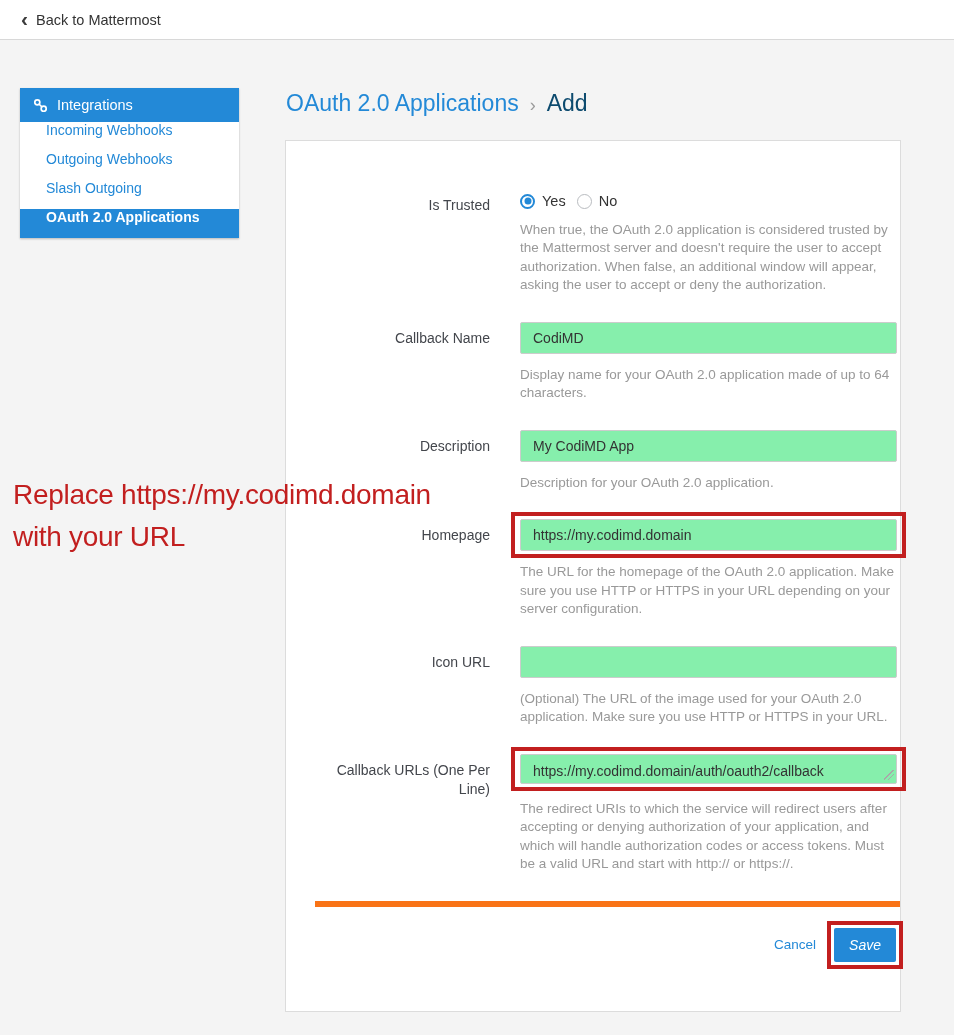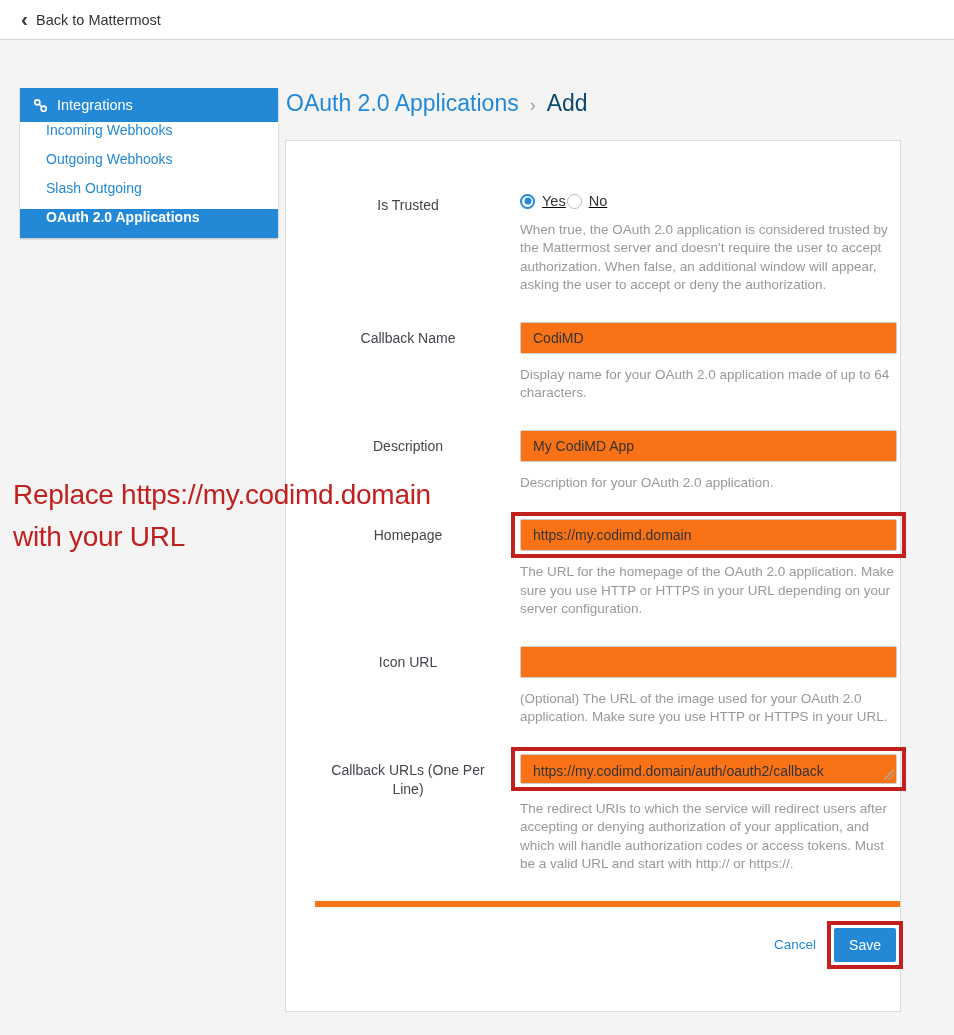--- a/index.html
+++ b/index.html
@@ -15,21 +15,21 @@
   .topbar {
     position:absolute; left:0; top:0; width:954px; height:40px;
     background:#ffffff; border-bottom:1px solid #d8d8d8;
     display:flex; align-items:center; padding-left:21px;
   }
   .back-link { display:flex; align-items:center; gap:8px; color:#333; font-size:14.5px; cursor:pointer; }
   .chev { font-size:21px; font-weight:bold; color:#3c3c3c; line-height:1; margin-top:-3px; }
 
   
   .sidebar {
-    position:absolute; left:20px; top:88px; width:258px;
+    position:absolute; left:20px; top:88px; width:219px;
     background:#fff; box-shadow:0 1px 2px rgba(0,0,0,0.25);
   }
   .sidebar-header {
     background:#2389d7; color:#fff; height:34px;
     display:flex; align-items:center; gap:9px; padding-left:13px;
     font-size:14.5px;
   }
   .sidebar-item {
     height:29px; display:flex; align-items:flex-start; padding-left:26px;
     color:#2389d7; font-size:14px; cursor:pointer; background:#fff;
@@ -44,34 +44,34 @@
 
   
   .card {
     position:absolute; left:285px; top:140px; width:616px; height:872px;
     background:#fff; border:1px solid #dcdcdc; padding-top:48px;
   }
 
   .form-row { display:flex; margin-bottom:27px; }
   .flabel {
     flex:0 0 204px; padding-left:40px; margin-right:30px;
-    text-align:center; font-size:14px; color:#43464c; padding-top:7px; line-height:1.35;
+    text-align:right; font-size:14px; color:#43464c; padding-top:7px; line-height:1.35;
   }
   .fcontrol { width:380px; }
 
   .text-input {
     width:377px; height:32px; border:1px solid #cccccc; border-radius:2px;
-    padding:0 12px; font-size:14px; color:#333; font-family:inherit; background:#f97316;
+    padding:0 12px; font-size:14px; color:#333; font-family:inherit; background:#86efac;
     display:block; outline:none;
   }
   textarea.text-input { height:30px; padding-top:7px; resize:none; overflow:hidden; line-height:1.3; }
 
   .help-text { margin-top:12px; font-size:13.5px; color:#999; line-height:1.37; width:380px; }
 
-  .radio-row { display:flex; align-items:center; gap:1px; padding-top:4px;text-decoration:underline; }
+  .radio-row { display:flex; align-items:center; gap:11px; padding-top:4px; }
   .radio { display:flex; align-items:center; gap:7px; font-size:14.5px; color:#333; cursor:pointer; }
   .radio-circle { width:15px; height:15px; border-radius:50%; border:1px solid #b9bcc0; background:#fff; position:relative; flex:0 0 15px; }
   .radio-circle.checked { border:2px solid #2389d7; }
   .radio-circle.checked::after {
     content:""; position:absolute; left:50%; top:50%; transform:translate(-50%,-50%);
     width:7px; height:7px; border-radius:50%; background:#2389d7;
   }
 
   .control-wrap { position:relative; display:inline-block; }
   .red-ring { position:absolute; inset:-7px -9px; border:4px solid #c21f1f; pointer-events:none; z-index:5; }
@@ -85,21 +85,21 @@
   }
 
   .card-footer {
     margin:24px 0 0 29px; width:585px;
     border-top:6px solid #f97316; padding-top:21px; padding-right:4px;
     display:flex; justify-content:flex-end; align-items:center;
   }
   .cancel-link { color:#2389d7; font-size:13.5px; margin-right:18px; cursor:pointer; }
   .save-btn {
     background:#2389d7; color:#fff; border:none; border-radius:2px;
-    font-size:14px; font-family:inherit; padding:8px 15px; cursor:pointer; line-height:1.3;
+    font-size:14px; font-family:inherit; padding:8px 15px; cursor:pointer; line-height:1.3;font-style:italic;
   }
 
   
   .annotation {
     position:absolute; left:13px; top:474px; z-index:10;
     color:#c21f1f; font-size:28px; line-height:42px; letter-spacing:-0.3px;
     pointer-events:none; white-space:nowrap;
   }
 
   .link-icon svg { display:block; }

